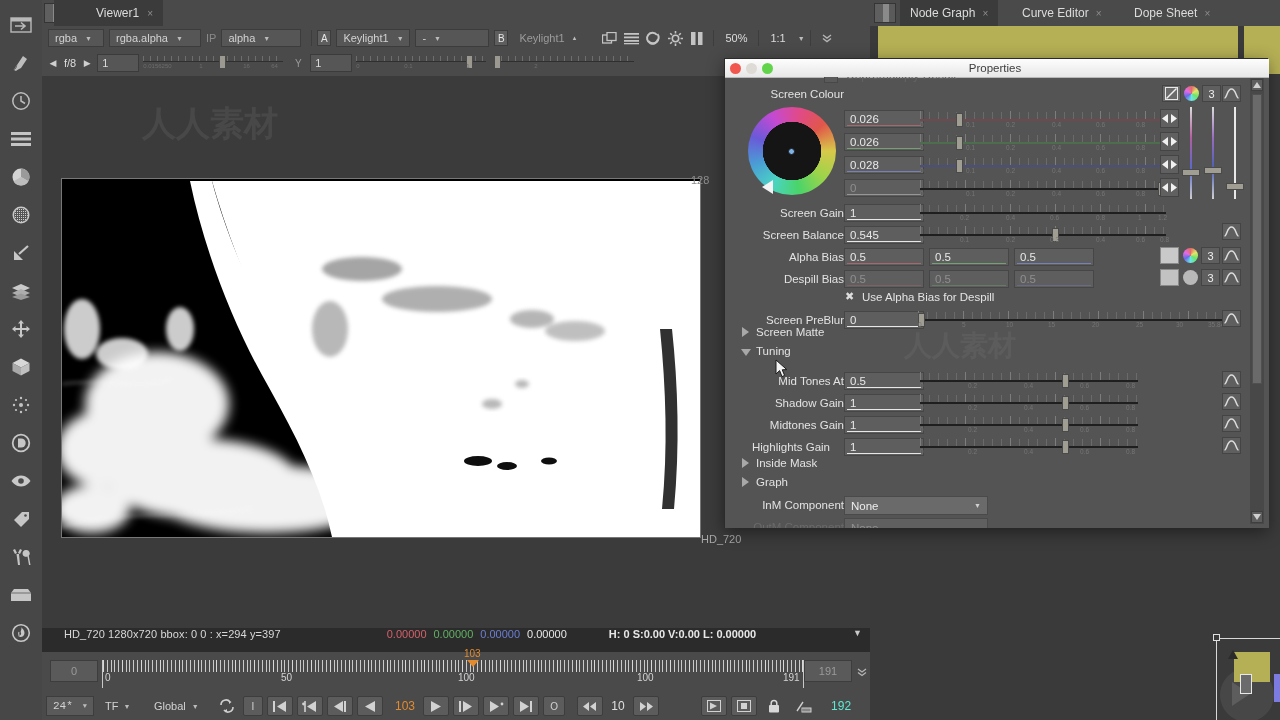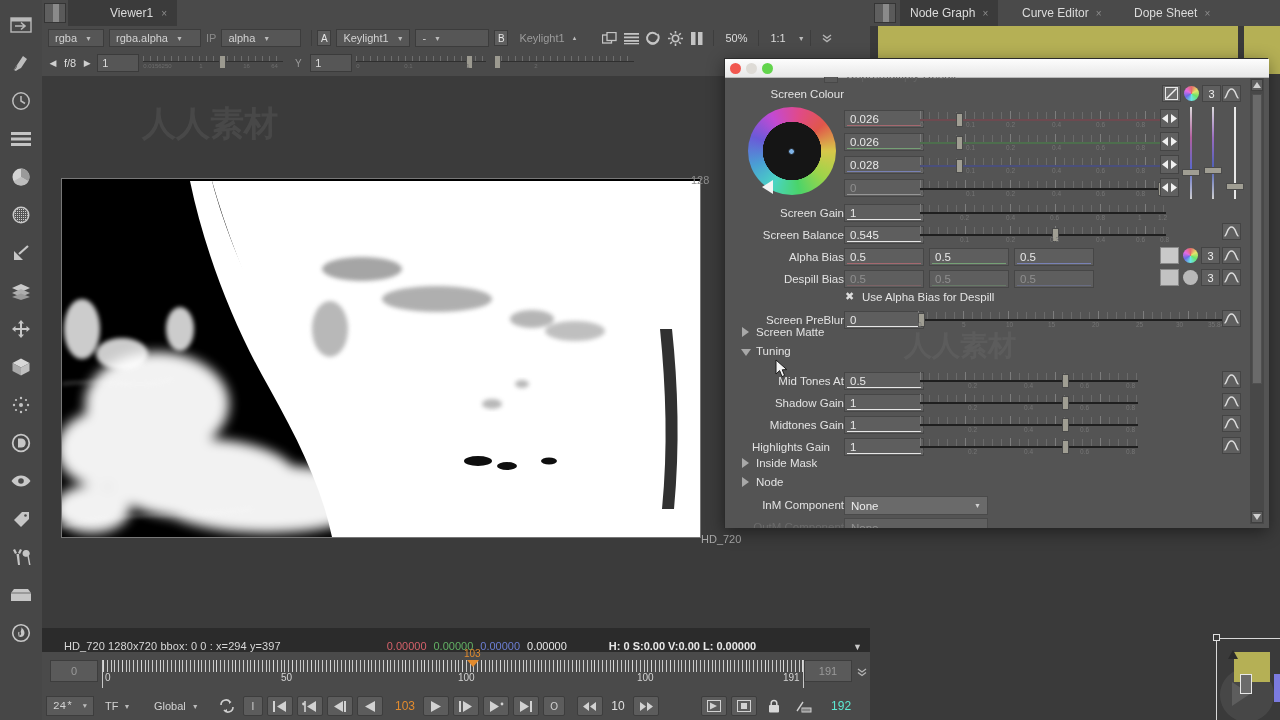--- a/index.html
+++ b/index.html
@@ -102,21 +102,21 @@
     border:1px solid #777;
     overflow:hidden;
   }
   #matte-inner { position:absolute; inset:0; }
   #res-left { position:absolute; left:649px; top:98px; color:#8c8c8c; font-size:11px; }
   #res-bottom { position:absolute; left:659px; top:457px; color:#a8a8a8; font-size:11px;}
 
   
   #viewer-status {
     position:absolute; left:0; top:628px; width:828px; height:24px;
-    background:#2b2b2b; display:flex; align-items:flex-end;
+    background:#2b2b2b; display:flex; align-items:flex-start;
   }
   #viewer-status .st { margin-left:22px; color:#d8d8d8; font-size:11px; letter-spacing:.1px;}
   .chan { font-size:11px; margin-left:7px;}
   .c-r{color:#d4616a;} .c-g{color:#62b064;} .c-b{color:#6c7fd4;} .c-a{color:#e8e8e8;}
 
   
   #timeline {
     left:42px; top:652px; width:828px; height:68px; background:#4a4a4a;
   }
   #tl-row1 { position:absolute; left:0; top:0; width:828px; height:40px;}
@@ -422,21 +422,21 @@
         <path d="M10 4c1.5 2.5-1 3.5 0 6 .7 1.8-1.5 2-1.5 4 2.8.5 5-1.5 5-4 0-3-2-4.5-3.5-6z" fill="#c7c7c7"></path>
         <path d="M8 9c-1 2 .5 3 0 4.5" stroke="#c7c7c7" stroke-width="1.1" fill="none"></path>
       </svg>
   </div>
 </div>
 
 <div id="viewer-pane" class="abs">
 
   <div id="viewer-tabbar">
     <div class="tab-grip"></div>
-    <div class="vtab" style="left:26px;padding-left:42px;">
+    <div class="vtab" style="left:12px;padding-left:42px;">
       <span>Viewer1</span>
       <span class="x">×</span>
     </div>
   </div>
 
   <div id="viewer-controls">
     <div class="vc-dd" style="width:56px;">
       <span>rgba</span>
       <span class="caret">▼</span>
     </div>
@@ -802,20 +802,21 @@
       </svg>
   </div>
 </div>
 <div id="grip-dots" class="abs"></div>
 
 <div id="props" class="abs">
   <div id="props-title">
     <span class="wbtn r"></span>
     <span class="wbtn y"></span>
     <span class="wbtn g"></span>
+    <span class="tt">Properties</span>
     <span style="width:52px;"></span>
   </div>
 
   <div id="props-body"></div>
 </div>
 
 <div class="abs" style="left:724px;top:77px;width:544px;height:451px;overflow:hidden;">
   <div class="abs" style="left:0;top:0;width:544px;height:451px;">
 
     <div style="position:absolute;left:100px;top:-7px;width:14px;height:13px;background:#5a5a5a;border:1px solid #484848;"></div>
@@ -1155,21 +1156,21 @@
     </div>
     <div class="curvebtn" style="left:498px;top:360px;">
       <svg width="17" height="15" viewBox="0 0 17 15">
           <path d="M1.5 12 C4 12 4 3 8.5 3 C13 3 13 12 15.5 12" stroke="#dcdcdc" stroke-width="1.5" fill="none"></path>
         </svg>
     </div>
 
     <div class="twirl closed" style="left:18px;top:381px;"></div>
     <div class="sect-lbl" style="left:32px;top:376px;">Inside Mask</div>
     <div class="twirl closed" style="left:18px;top:400px;"></div>
-    <div class="sect-lbl" style="left:32px;top:395px;">Node</div>
+    <div class="sect-lbl" style="left:32px;top:395px;">Graph</div>
 
     <div class="pl" style="left:10px;top:418px;width:110px;">InM Component</div>
     <div class="pdd" style="left:120px;top:419px;width:144px;">
       <span>None</span>
       <span class="caret">▼</span>
     </div>
 
     <div class="pl" style="left:6px;top:440px;width:114px;color:#6a6a6a;">OutM Component</div>
     <div class="pdd" style="left:120px;top:441px;width:144px;background:#606060;color:#8f8f8f;">
       <span>None</span>

